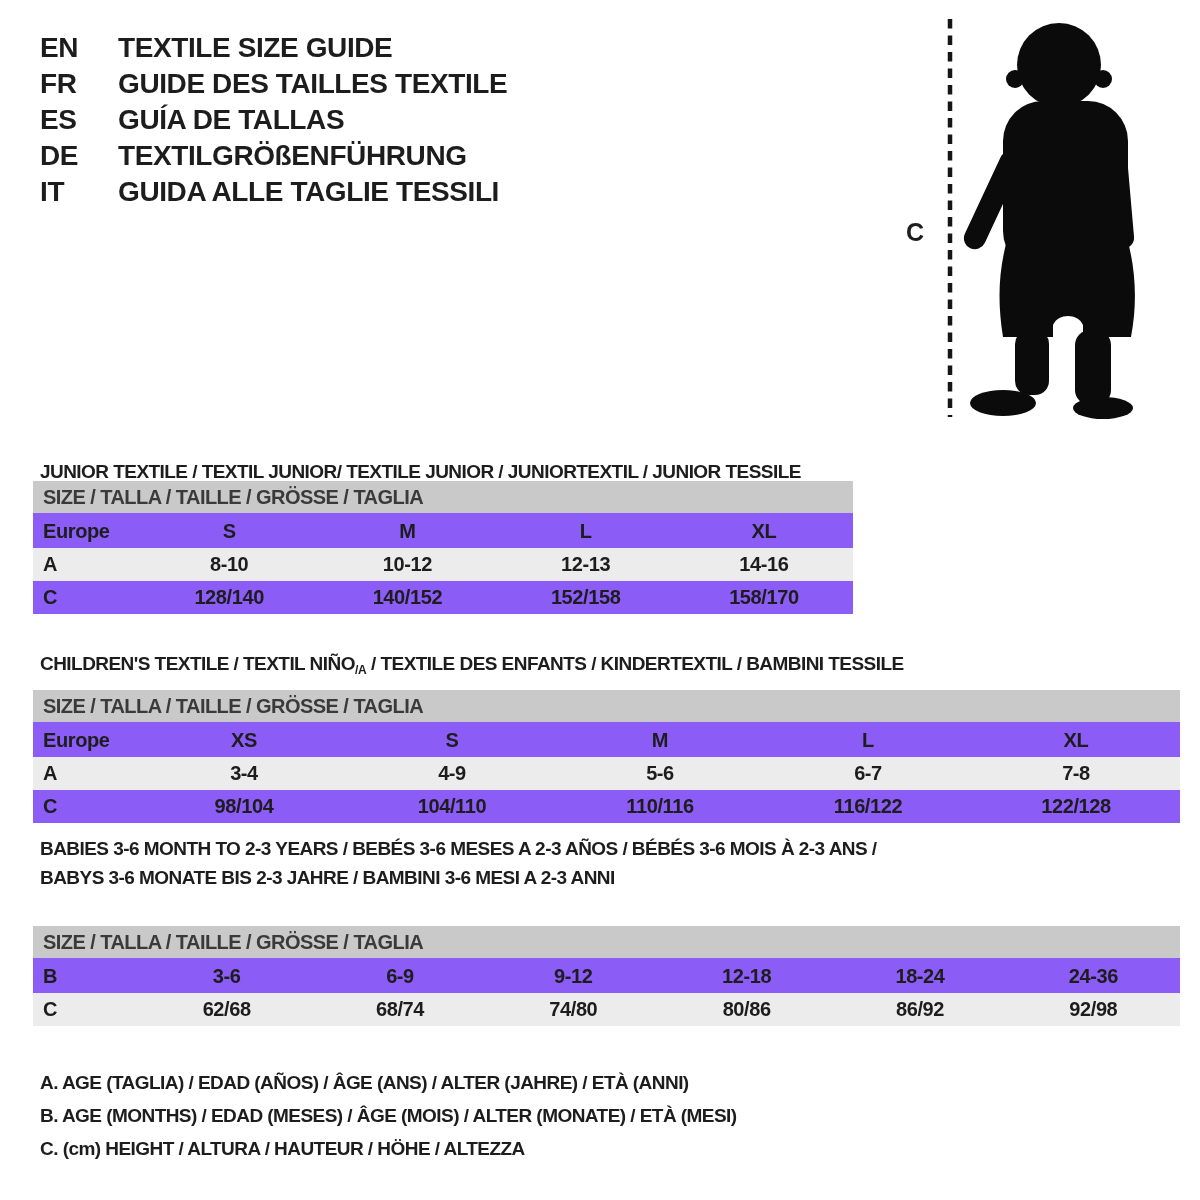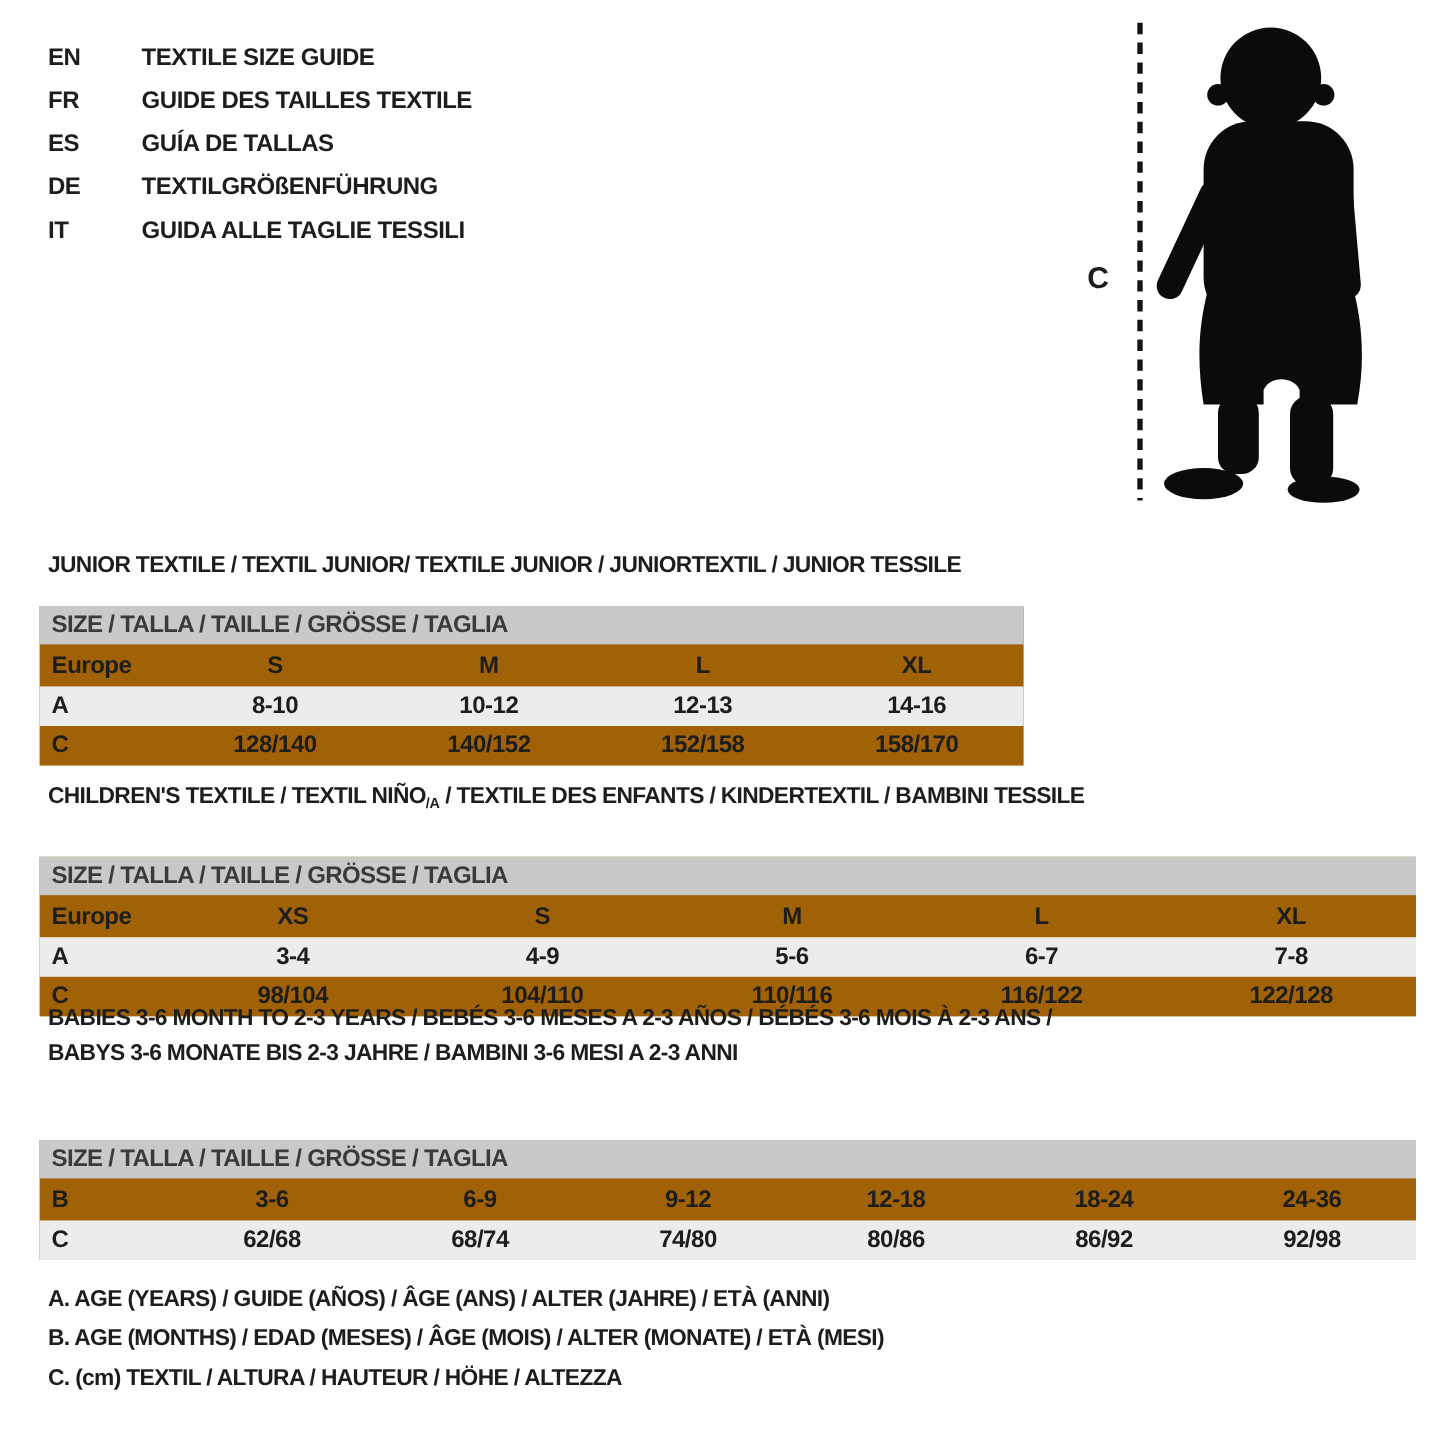--- a/index.html
+++ b/index.html
@@ -10,36 +10,36 @@
     font-family:"Liberation Sans", sans-serif;
     font-weight:bold;
     color:#1d1d1d;
     letter-spacing:-0.3px;
     overflow:hidden;
   }
   .abs { position:absolute; }
 
   
   #langs { left:40px; top:30px; }
-  .lang-line { display:flex; font-size:20px; line-height:36px; letter-spacing:-0.4px; }
+  .lang-line { display:flex; font-size:28px; line-height:36px; letter-spacing:-0.4px; }
   .lang-code { width:78px; flex:0 0 78px; }
 
   
   #figure { left:935px; top:5px; width:265px; height:415px; }
   #figure-label { left:906px; top:218px; font-size:25px; letter-spacing:0; }
 
   
   .sec-title { font-size:19px; letter-spacing:-0.55px; white-space:nowrap; }
   #title1 { left:40px; top:461px; }
   #title2 { left:40px; top:641px;margin-top:12px; }
   #title3 { left:40px; top:834px; line-height:29px; }
   .title-sub { font-size:12px; vertical-align:-4px; letter-spacing:-0.3px; }
 
   
-  .size-table { background:#a16207;margin-top:24px; }
+  .size-table { background:#8b5cf6; }
   #table1 { left:33px; top:481px; width:820px; }
   #table2 { left:33px; top:690px; width:1147px; }
   #table3 { left:33px; top:926px; width:1147px; }
   .size-bar {
     height:32px; line-height:32px;
     background:#c9c9c9; color:#3a3a3a;
     font-size:20px; padding-left:10px;
     letter-spacing:-0.55px;
     margin-bottom:2px;
   }
@@ -189,16 +189,16 @@
     <div class="val">62/68</div>
     <div class="val">68/74</div>
     <div class="val">74/80</div>
     <div class="val">80/86</div>
     <div class="val">86/92</div>
     <div class="val">92/98</div>
   </div>
 </div>
 
 <div id="legend" class="abs">
-  <div class="legend-line">A. AGE (YEARS) / GUIDE (AÑOS) / ÂGE (ANS) / ALTER (JAHRE) / ETÀ (ANNI)</div>
+  <div class="legend-line">A. AGE (TAGLIA) / EDAD (AÑOS) / ÂGE (ANS) / ALTER (JAHRE) / ETÀ (ANNI)</div>
   <div class="legend-line">B. AGE (MONTHS) / EDAD (MESES) / ÂGE (MOIS) / ALTER (MONATE) / ETÀ (MESI)</div>
-  <div class="legend-line">C. (cm) TEXTIL / ALTURA / HAUTEUR / HÖHE / ALTEZZA</div>
+  <div class="legend-line">C. (cm) HEIGHT / ALTURA / HAUTEUR / HÖHE / ALTEZZA</div>
 </div>
 
 </body></html>

